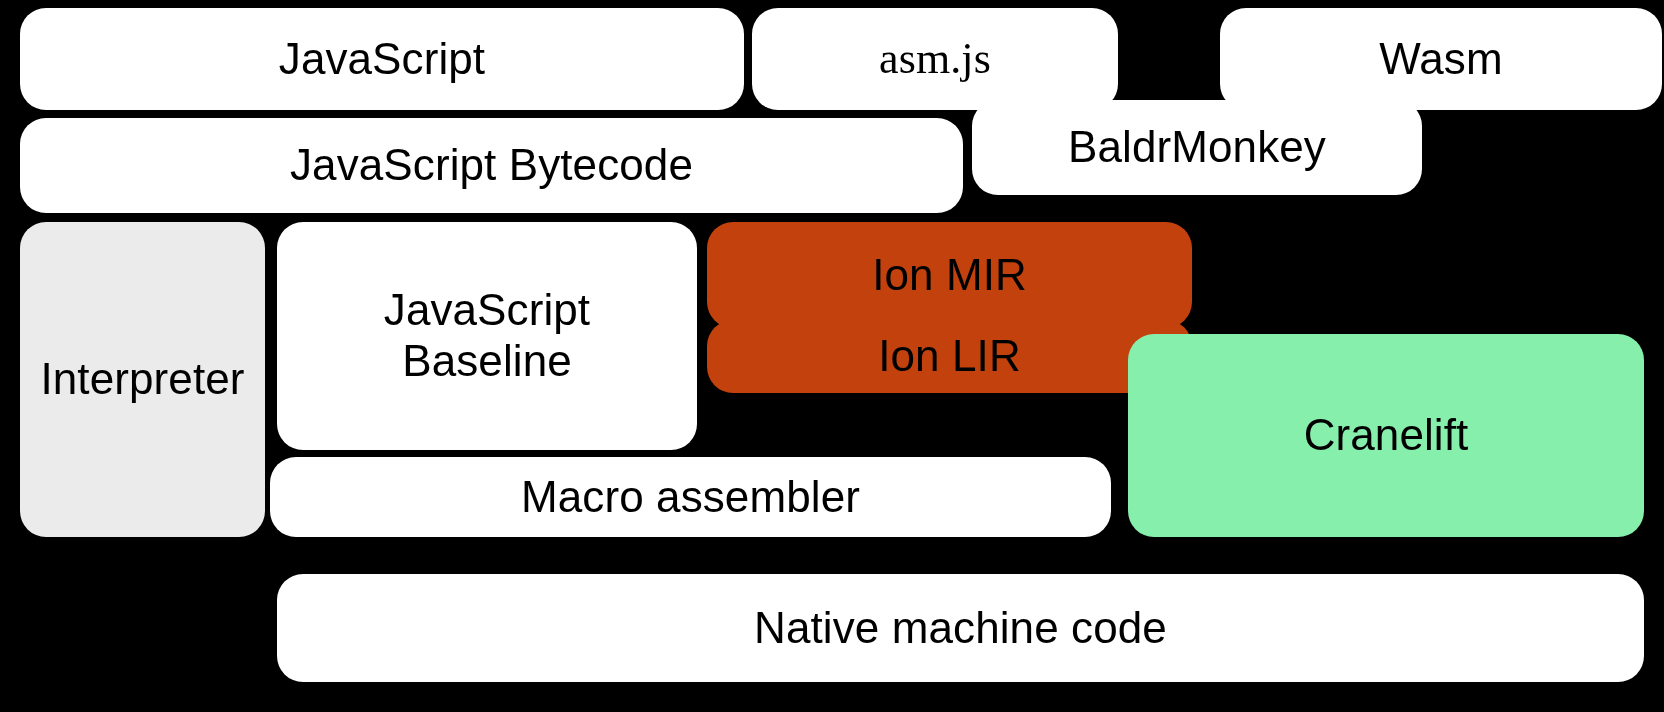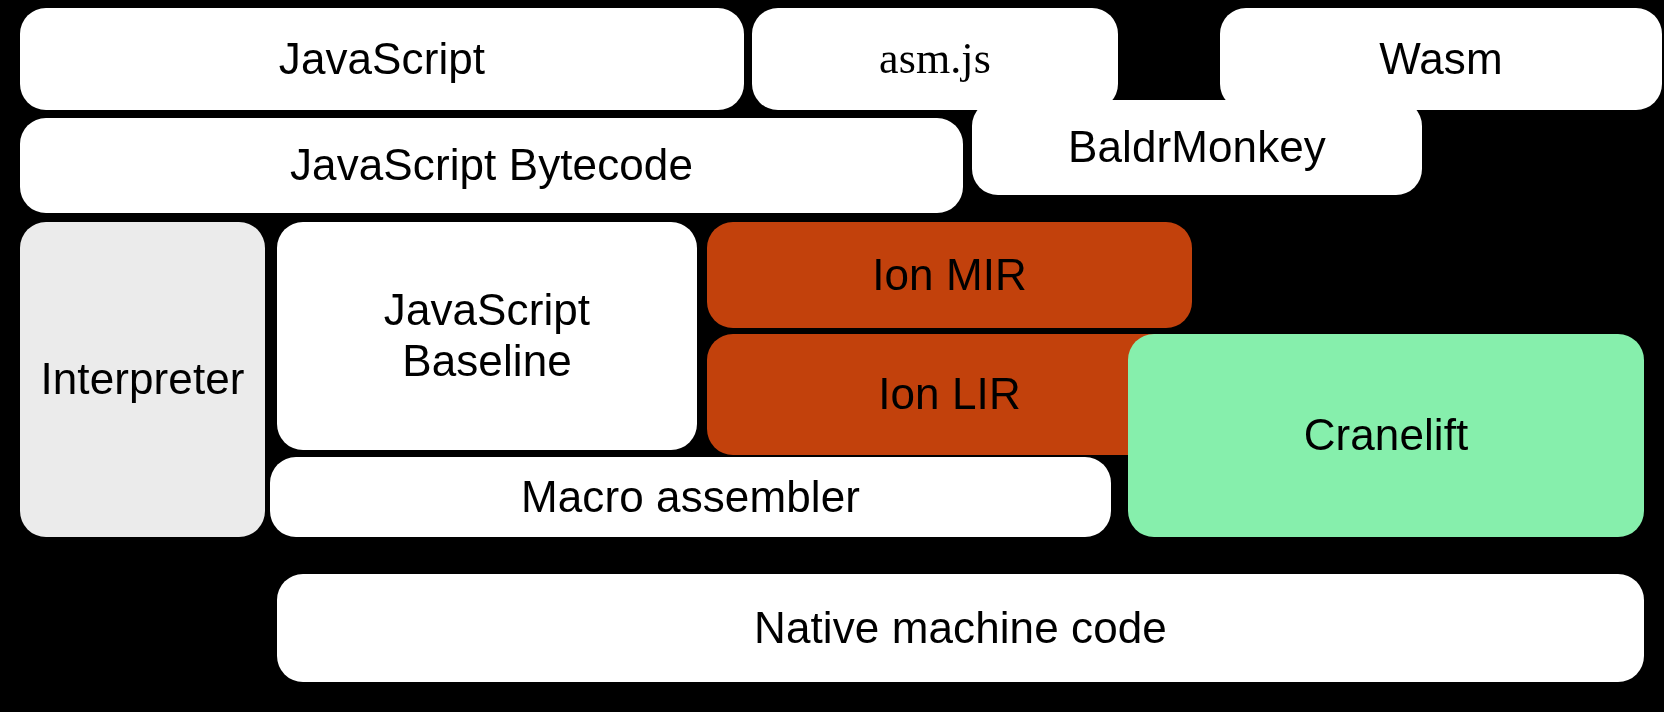--- a/index.html
+++ b/index.html
@@ -44,17 +44,17 @@
 <div id="stage" style="background: rgb(0, 0, 0);">
     <div class="node fill-white" style="left: 20px; top: 8px; width: 724px; height: 102px;"><span>JavaScript</span></div>
     <div class="node fill-white" style="left: 752px; top: 8px; width: 366px; height: 102px; font-family: Liberation Serif, serif;"><span>asm.js</span></div>
     <div class="node fill-white" style="left: 1220px; top: 8px; width: 442px; height: 102px;"><span>Wasm</span></div>
     <div class="node fill-white" style="left: 20px; top: 118px; width: 943px; height: 95px;"><span>JavaScript Bytecode</span></div>
     <div class="node fill-white" style="left: 972px; top: 100px; width: 450px; height: 95px;"><span>BaldrMonkey</span></div>
     <div class="node fill-gray" style="left: 20px; top: 222px; width: 245px; height: 315px;"><span>Interpreter</span></div>
     <div class="node fill-white" style="left: 277px; top: 222px; width: 420px; height: 228px;"><span>JavaScript
 Baseline</span></div>
     <div class="node fill-green" style="left: 707px; top: 222px; width: 485px; height: 106px;"><span>Ion MIR</span></div>
-    <div class="node fill-green" style="left: 707px; top: 334px; width: 485px; height: 121px;"><span>Ion LIR</span></div>
+    <div class="node fill-green" style="left: 707px; top: 320px; width: 485px; height: 73px;"><span>Ion LIR</span></div>
     <div class="node fill-pink" style="left: 1128px; top: 334px; width: 516px; height: 203px;"><span>Cranelift</span></div>
     <div class="node fill-white" style="left: 270px; top: 457px; width: 841px; height: 80px;"><span>Macro assembler</span></div>
     <div class="node fill-white" style="left: 277px; top: 574px; width: 1367px; height: 108px;"><span>Native machine code</span></div>
   </div>
 
 </body></html>

